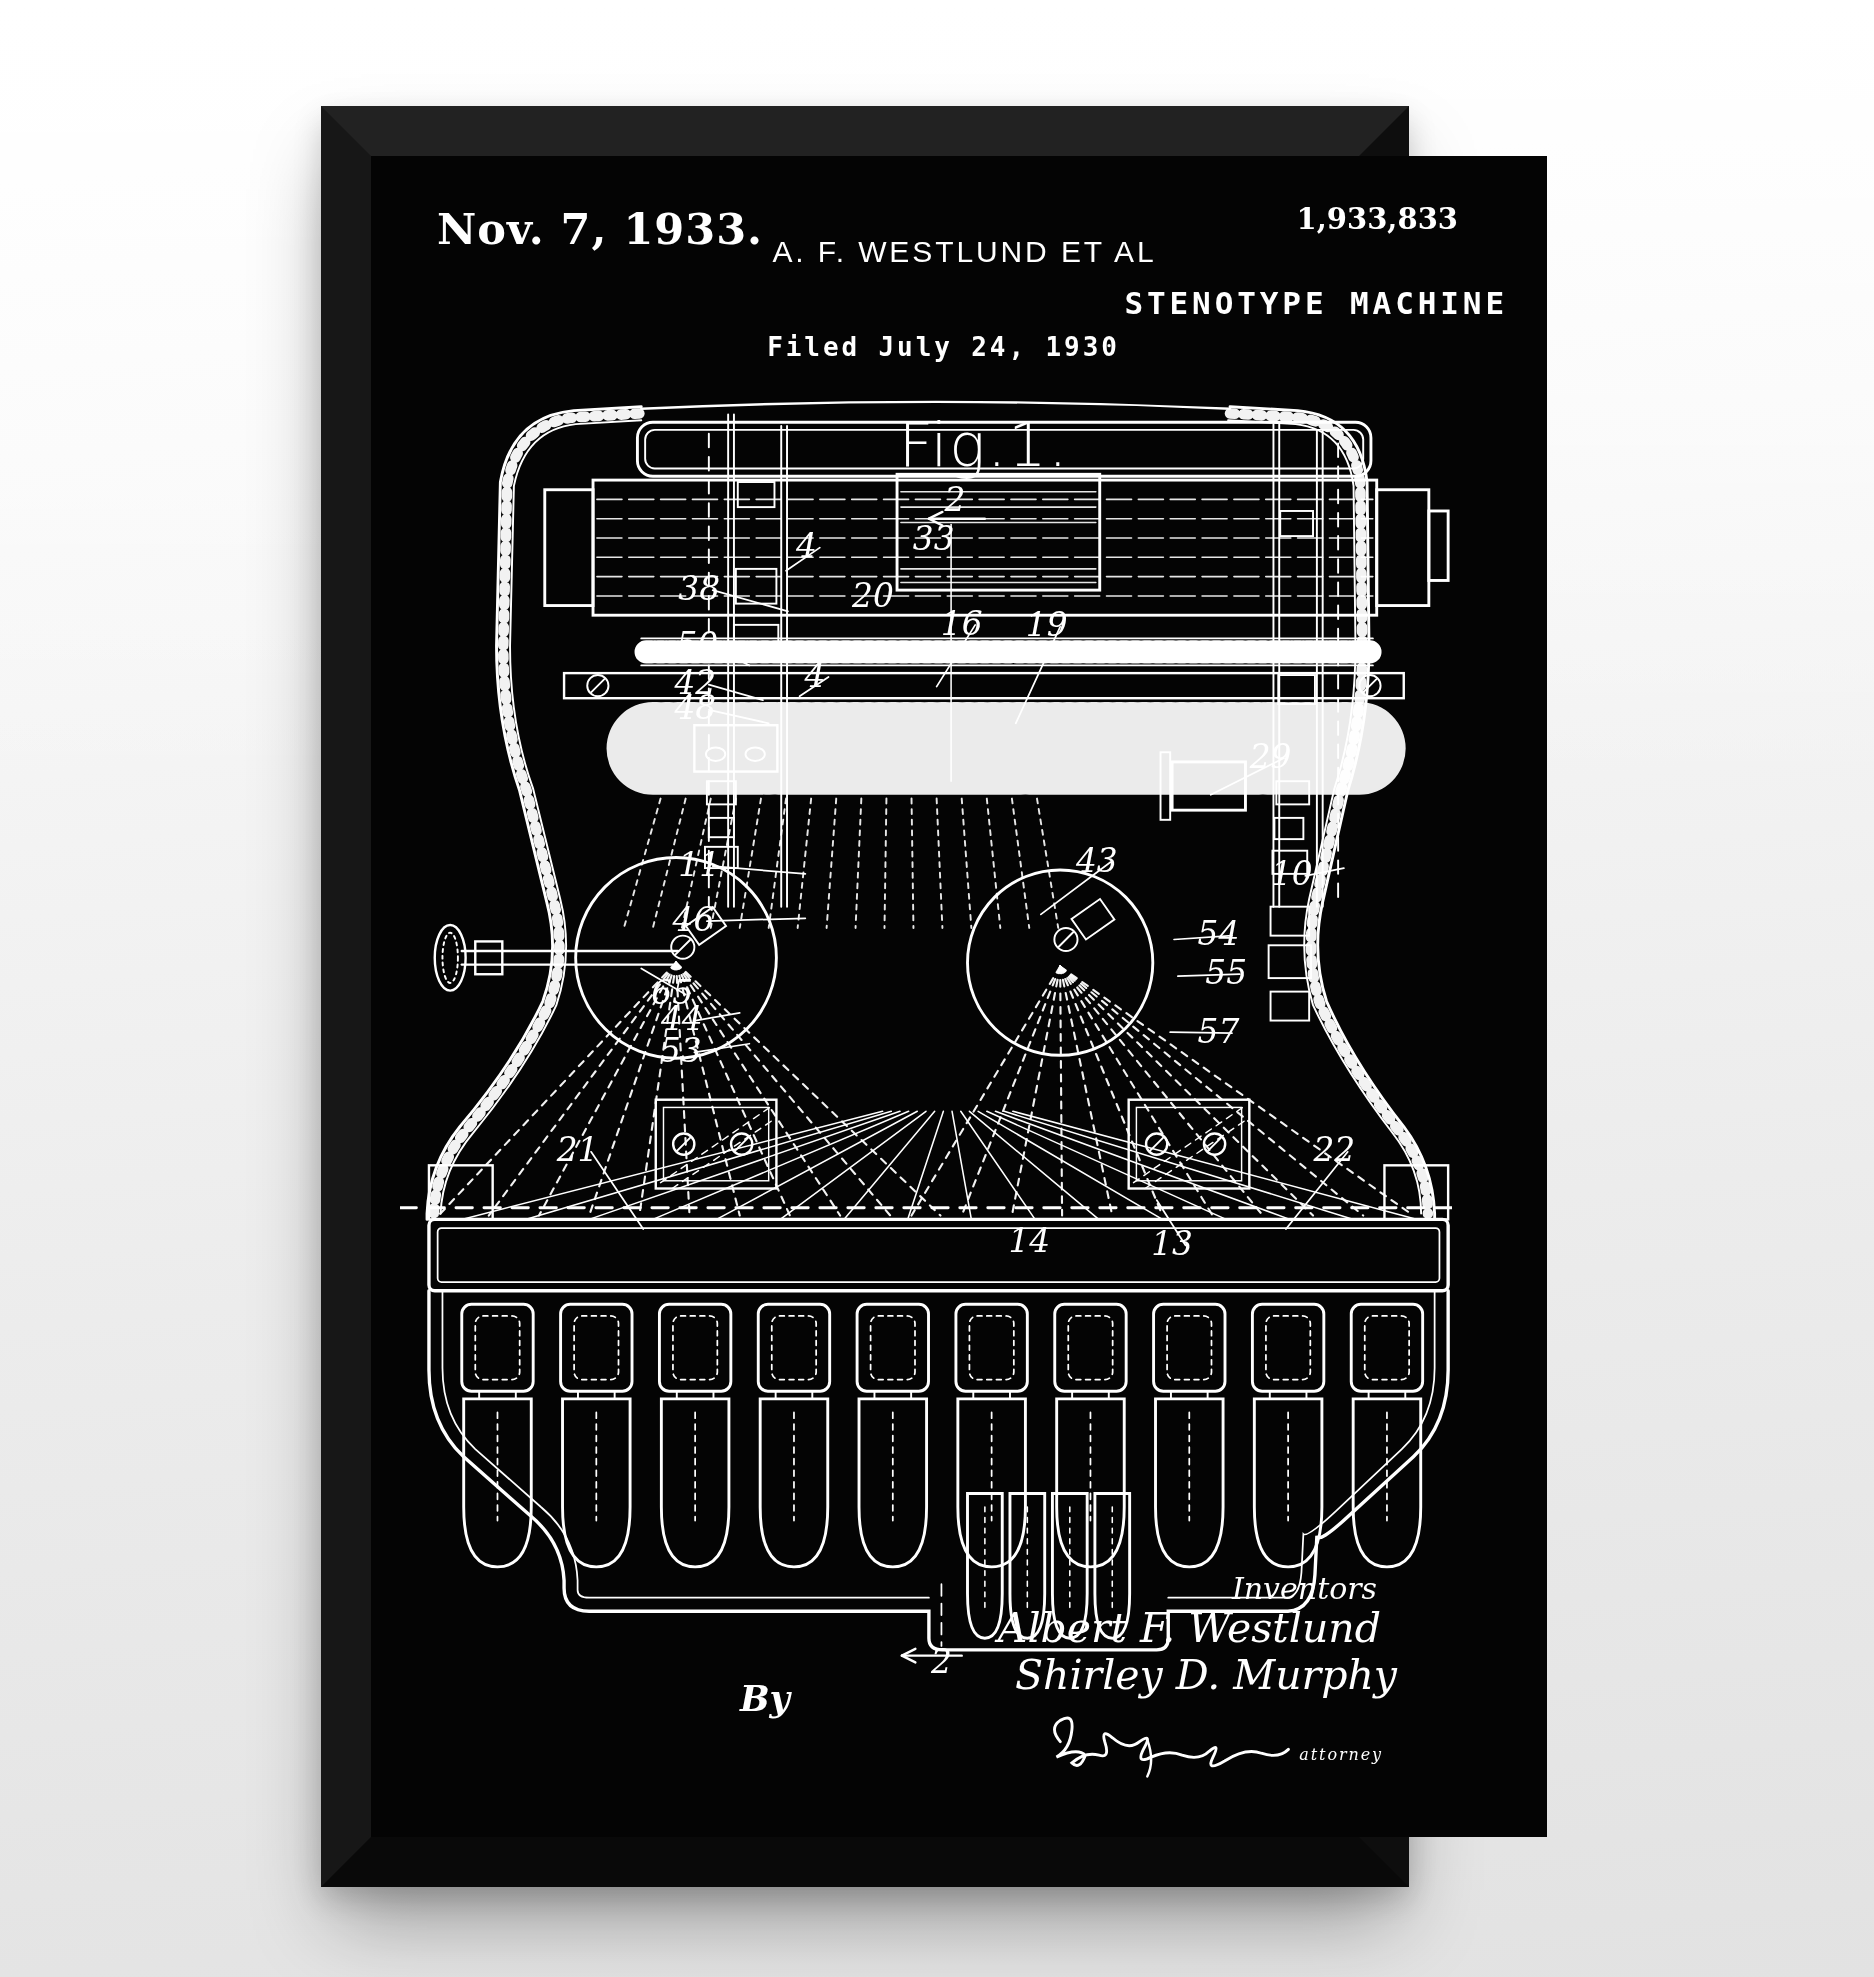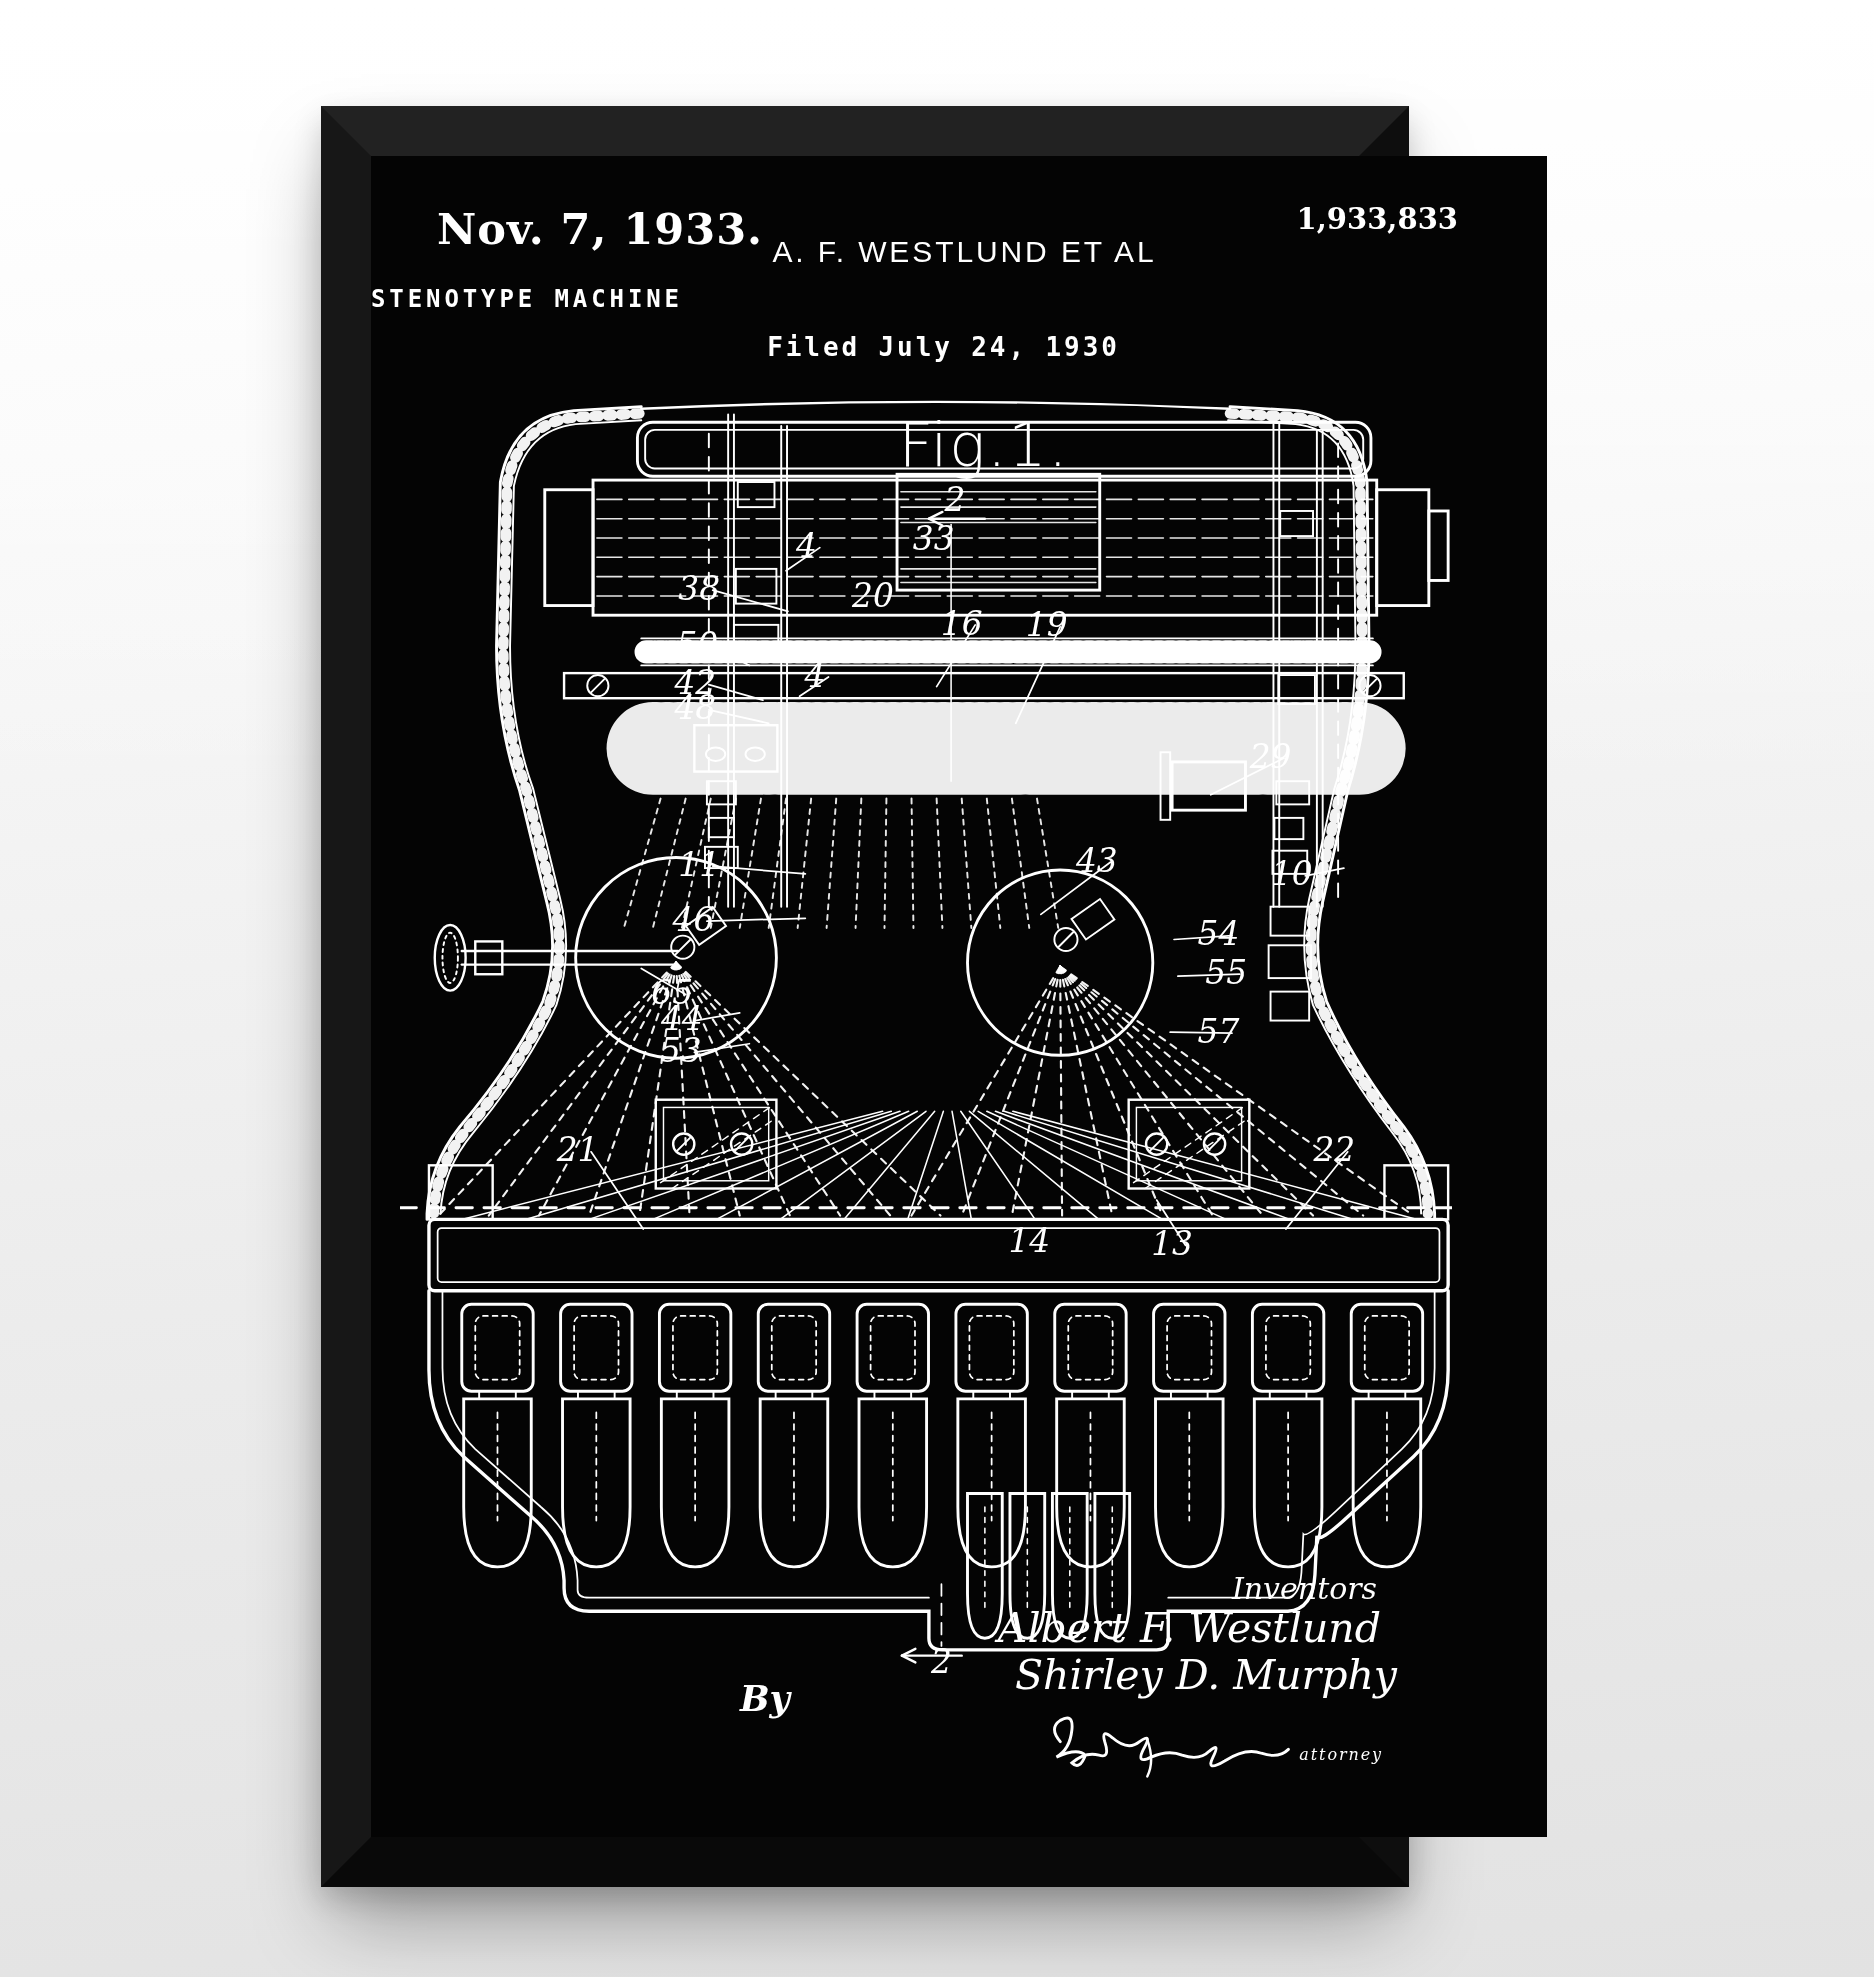--- a/index.html
+++ b/index.html
@@ -14,22 +14,22 @@
          background:#040404;
          box-shadow:0 43px 77px -11.6px rgba(0,0,0,.34),0 11.6px 27px rgba(0,0,0,.16),
                     inset 0 0 0 1.9px #6f6f6f;}
   .poster{position:absolute;left:0;top:0;width:1176px;height:1681px;background:#040404;color:#fff;}
   .p-date{position:absolute;left:66px;top:48px;font-family:"DejaVu Serif",serif;font-weight:bold;
           font-size:43px;letter-spacing:1px;}
   .p-number{position:absolute;right:89px;top:46px;font-family:"DejaVu Serif",serif;font-weight:bold;
           font-size:29px;}
   .p-author{position:absolute;left:0;width:1149px;text-align:center;top:79px;
           font-family:"Liberation Sans",sans-serif;font-size:30px;letter-spacing:2.9px;margin-left:19px;}
-  .p-title{position:absolute;left:0;width:1137px;text-align:left;top:129px;
-          font-family:"DejaVu Sans Mono",monospace;font-weight:bold;font-size:24px;letter-spacing:3.9px;}
+  .p-title{position:absolute;left:0;width:1137px;text-align:right;top:129px;
+          font-family:"DejaVu Sans Mono",monospace;font-weight:bold;font-size:31px;letter-spacing:3.9px;}
   .p-filed{position:absolute;left:0;width:1145px;text-align:center;top:176px;
           font-family:"DejaVu Sans Mono",monospace;font-weight:bold;font-size:26px;letter-spacing:2.9px;}
   .p-fig{position:absolute;left:0;width:1226px;text-align:center;top:234px;
           font-family:"DejaVu Sans",sans-serif;font-weight:200;font-size:60px;letter-spacing:1.9px;margin-top:20px;}
   .mech-svg{position:absolute;left:29px;top:210px;width:1052px;height:1313px;}
   .sig-heading{position:absolute;right:170px;top:1415px;font-family:"DejaVu Serif",serif;
           font-style:italic;font-size:30px;}
   .sig-name1{position:absolute;right:166px;top:1448px;font-family:"DejaVu Serif",serif;
           font-style:italic;font-size:41px;white-space:nowrap;}
   .sig-name2{position:absolute;right:150px;top:1495px;font-family:"DejaVu Serif",serif;

